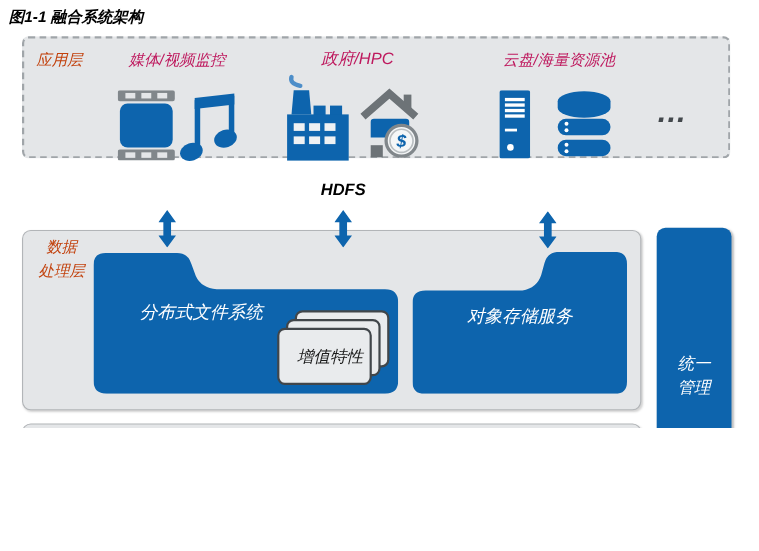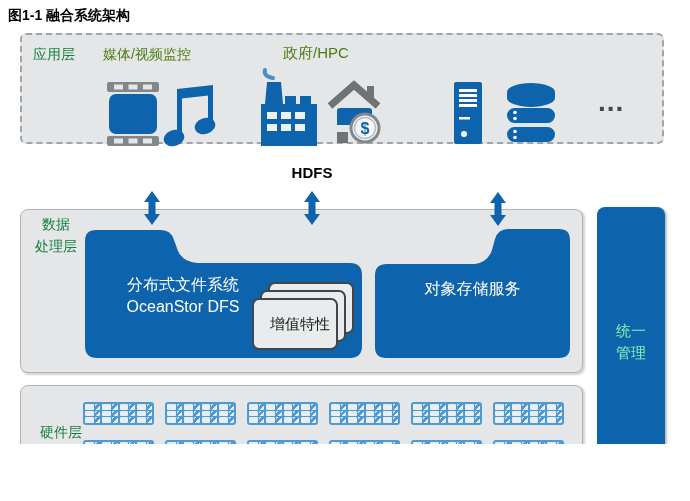--- a/index.html
+++ b/index.html
@@ -1,18 +1,18 @@
 <!DOCTYPE html>
 <html><head>
 <meta charset="utf-8">
 <style>
   html,body{margin:0;padding:0;background:#ffffff;}
   .canvas{
-    position:relative;width:690px;height:444px;background:#ffffff;
-    font-family:"Liberation Sans", sans-serif;color:#000;overflow:hidden;
+    position:relative;width:690px;height:389px;background:#ffffff;
+    font-family:"Liberation Sans", sans-serif;color:#000;overflow:hidden;font-style:italic;
   }
   .title{position:absolute;left:8px;top:7px;font-size:14px;font-weight:bold;color:#000;}
 
   
   .app-layer{
     position:absolute;left:20px;top:33px;width:644px;height:111px;
     background:#e4e6e8;border:2px dashed #a0a5a9;border-radius:6px;box-sizing:border-box;
   }
   .proc-layer{
     position:absolute;left:20px;top:209px;width:563px;height:164px;
@@ -21,25 +21,25 @@
   }
   .hw-layer{
     position:absolute;left:20px;top:385px;width:563px;height:90px;
     background:#e4e6e8;border:1px solid #b2b5b8;border-radius:8px;box-sizing:border-box;
     box-shadow:1.5px 1.5px 2px rgba(0,0,0,0.18);
   }
   .mgmt-box{
     position:absolute;left:597px;top:207px;width:68px;height:270px;
     background:#0d64ad;border-radius:8px;box-shadow:1.5px 1.5px 2px rgba(0,0,0,0.25);
     display:flex;flex-direction:column;align-items:center;justify-content:center;
-    color:#86efac;font-size:15px;line-height:22px;
+    color:#ffffff;font-size:15px;line-height:22px;
   }
 
-  .layer-label{position:absolute;font-size:14px;color:#15803d;}
-  .group-label{position:absolute;font-size:14px;color:#4d7c0f;text-align:left;}
+  .layer-label{position:absolute;font-size:14px;color:#c2410c;}
+  .group-label{position:absolute;font-size:14px;color:#be185d;text-align:center;}
   .ellipsis{position:absolute;left:598px;top:86px;font-size:28px;font-weight:bold;color:#43484c;letter-spacing:1px;}
 
   .proto-label{position:absolute;font-size:15px;font-weight:600;color:#000;text-align:center;line-height:18px;}
 
   .icon{position:absolute;}
 
   
   .folder-text{position:absolute;color:#fff;font-size:16px;text-align:center;line-height:22px;}
 
   
@@ -67,20 +67,21 @@
 <div class="canvas">
 
   <div class="title">图1-1 融合系统架构</div>
 
   <div class="app-layer"></div>
 
   <div class="layer-label" style="left:33px;top:46px;">应用层</div>
 
   <div class="group-label" style="left:103px;top:46px;width:116px;">媒体/视频监控</div>
   <div class="group-label" style="left:283px;top:44px;width:84px;font-size:15px;">政府/HPC</div>
+  <div class="group-label" style="left:443px;top:46px;width:130px;">云盘/海量资源池</div>
 
   <svg class="icon" style="left:107px;top:82px;" width="52" height="64" viewBox="0 0 52 64">
     <rect x="0" y="0" width="52" height="10" rx="2" fill="#81878b"></rect>
     <rect x="7" y="2.5" width="9" height="5" fill="#e4e6e8"></rect>
     <rect x="21.5" y="2.5" width="9" height="5" fill="#e4e6e8"></rect>
     <rect x="36" y="2.5" width="9" height="5" fill="#e4e6e8"></rect>
     <rect x="2" y="12" width="48" height="40" rx="7" fill="#0d64ad"></rect>
     <rect x="0" y="54" width="52" height="10" rx="2" fill="#81878b"></rect>
     <rect x="7" y="56.5" width="9" height="5" fill="#e4e6e8"></rect>
     <rect x="21.5" y="56.5" width="9" height="5" fill="#e4e6e8"></rect>
@@ -161,21 +162,20 @@
     <div>数据</div>
     <div>处理层</div>
   </div>
 
   <svg class="icon" style="left:85px;top:230px;" width="277" height="128" viewBox="0 0 277 128">
     <path d="M0,116 L0,11 Q0,0 11,0 L76,0 Q86,0 89,10 L93,21 Q98,32 112,33 L265,33 Q277,33 277,45
              L277,116 Q277,128 265,128 L12,128 Q0,128 0,116 Z" fill="#0d64ad"></path>
   </svg>
   <div class="folder-text" style="left:98px;top:274px;width:170px;">
     <div>分布式文件系统</div>
-    <div>OceanStor DFS</div>
   </div>
 
   <div class="cards">
     <div class="card" style="left:16px;top:0;"></div>
     <div class="card" style="left:8px;top:8px;"></div>
     <div class="card card-front" style="left:0;top:16px;">增值特性</div>
   </div>
 
   <svg class="icon" style="left:375px;top:229px;" width="195" height="129" viewBox="0 0 195 129">
     <path d="M12,35 L100,35 Q113,33 117,21 L120,10 Q123,0 133,0 L184,0 Q195,0 195,11

